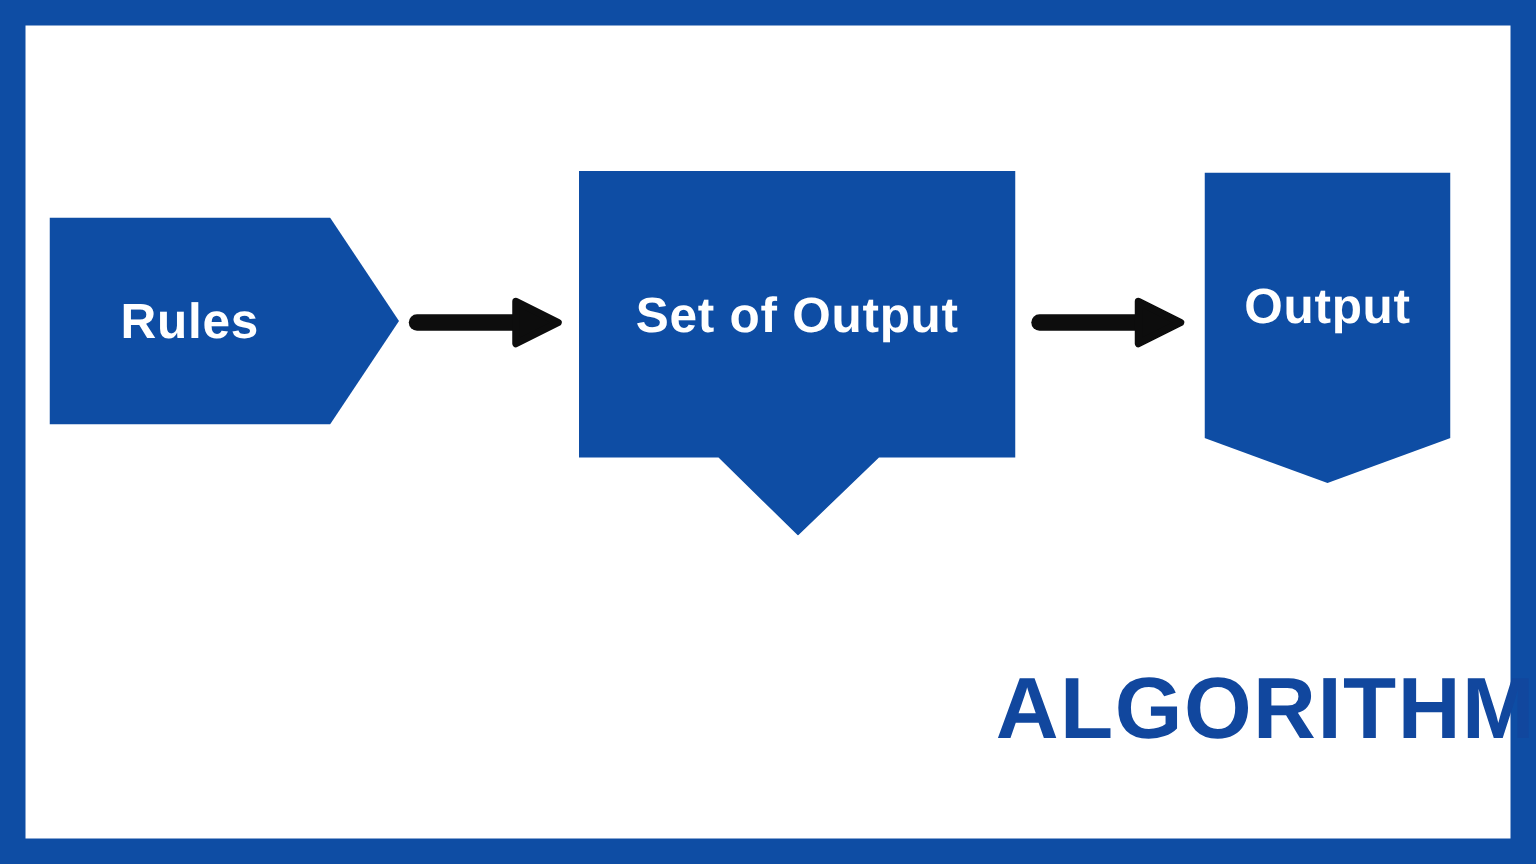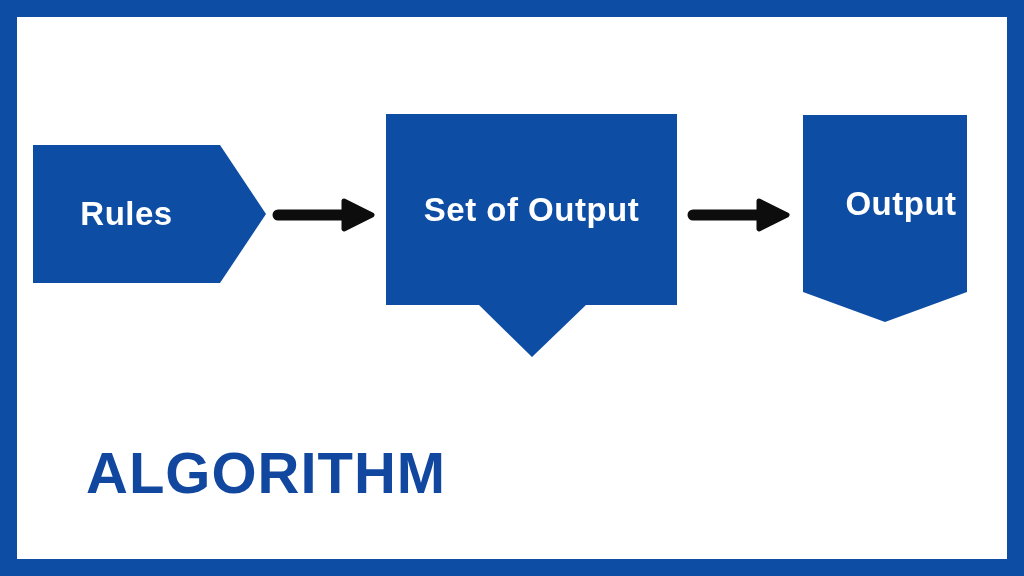--- a/index.html
+++ b/index.html
@@ -54,36 +54,36 @@
     stroke: var(--arrow-black);
     stroke-width: 5;
     stroke-linejoin: round;
   }
 
   .title {
     position: absolute;
     top: 444px;
     left: 0;
     width: 100%;
-    padding-left: 86px; 
-    text-align: left;
+    padding-left: 32px; 
+    text-align: right;
     color: var(--title-blue);
     font-size: 58px;
     font-weight: bold;
     letter-spacing: 1px;
     line-height: 1;
   }
 
   
   #node-input        { left: 33px;  top: 145px; width: 233px; height: 138px; }
   #node-input .node-label        { left: 0; top: 0; width: 187px; height: 138px; }
   #node-set-of-rules { left: 386px; top: 114px; width: 291px; height: 243px; }
   #node-set-of-rules .node-label { left: 0; top: 0; width: 291px; height: 191px; }
   #node-output       { left: 803px; top: 115px; width: 164px; height: 207px; }
-  #node-output .node-label       { left: 16px; top: 0; width: 164px; height: 177px; }
+  #node-output .node-label       { left: 0; top: 0; width: 164px; height: 177px; }
 
   #arrow-1 { left: 272px; top: 193px; }
   #arrow-2 { left: 687px; top: 193px; }
 </style>
 </head>
 <body>
 
 <div class="frame"></div>
 
 <div class="stage">

